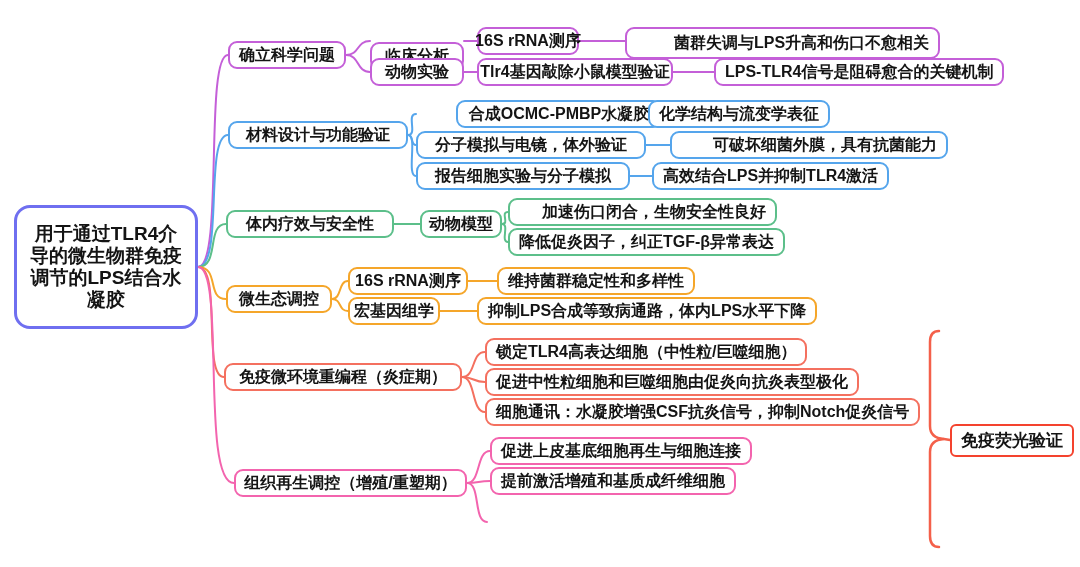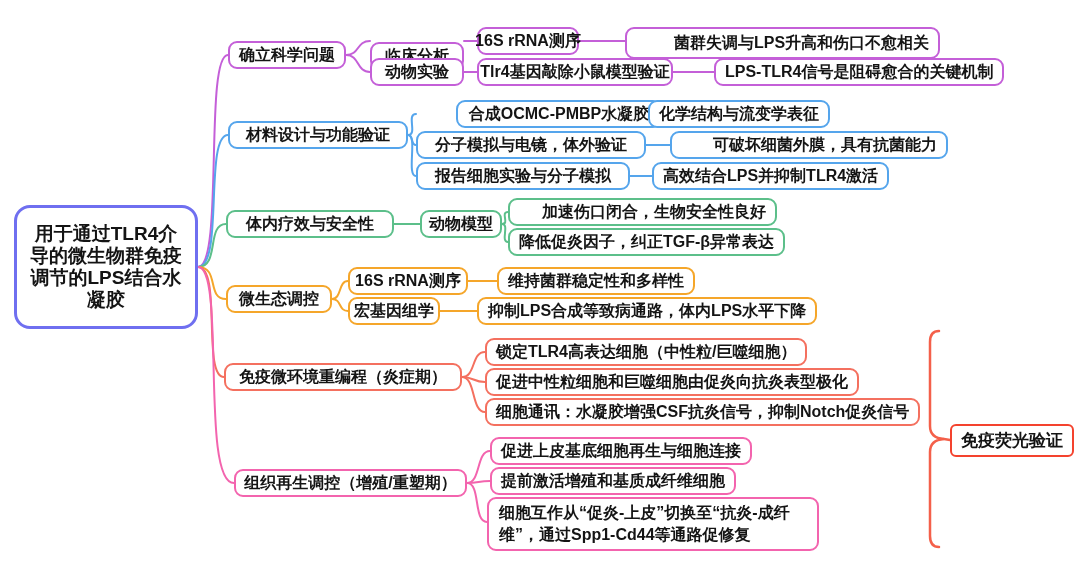--- a/index.html
+++ b/index.html
@@ -125,17 +125,16 @@
   <div class="node c4" style="left:477px;top:297px;height:28px;">抑制LPS合成等致病通路，体内LPS水平下降</div>
 
   <div class="node c5" style="left:224px;top:363px;width:238px;height:28px;">免疫微环境重编程（炎症期）</div>
   <div class="node c5" style="left:485px;top:338px;height:28px;">锁定TLR4高表达细胞（中性粒/巨噬细胞）</div>
   <div class="node c5" style="left:485px;top:368px;height:28px;">促进中性粒细胞和巨噬细胞由促炎向抗炎表型极化</div>
   <div class="node c5" style="left:485px;top:398px;height:28px;">细胞通讯：水凝胶增强CSF抗炎信号，抑制Notch促炎信号</div>
 
   <div class="node c6" style="left:234px;top:469px;width:233px;height:28px;">组织再生调控（增殖/重塑期）</div>
   <div class="node c6" style="left:490px;top:437px;height:28px;">促进上皮基底细胞再生与细胞连接</div>
   <div class="node c6" style="left:490px;top:467px;height:28px;">提前激活增殖和基质成纤维细胞</div>
-  <div class="node c6 wrap2" style="left:487px;top:497px;width:332px;">细胞互作从“促炎-上皮”切换至“抗炎-成纤维”，通过Spp1-Cd44等通路促修复</div>
 
   <div class="node c7" style="left:950px;top:424px;height:33px;font-size:17px;">免疫荧光验证</div>
 
 </div>
 
 </body></html>

